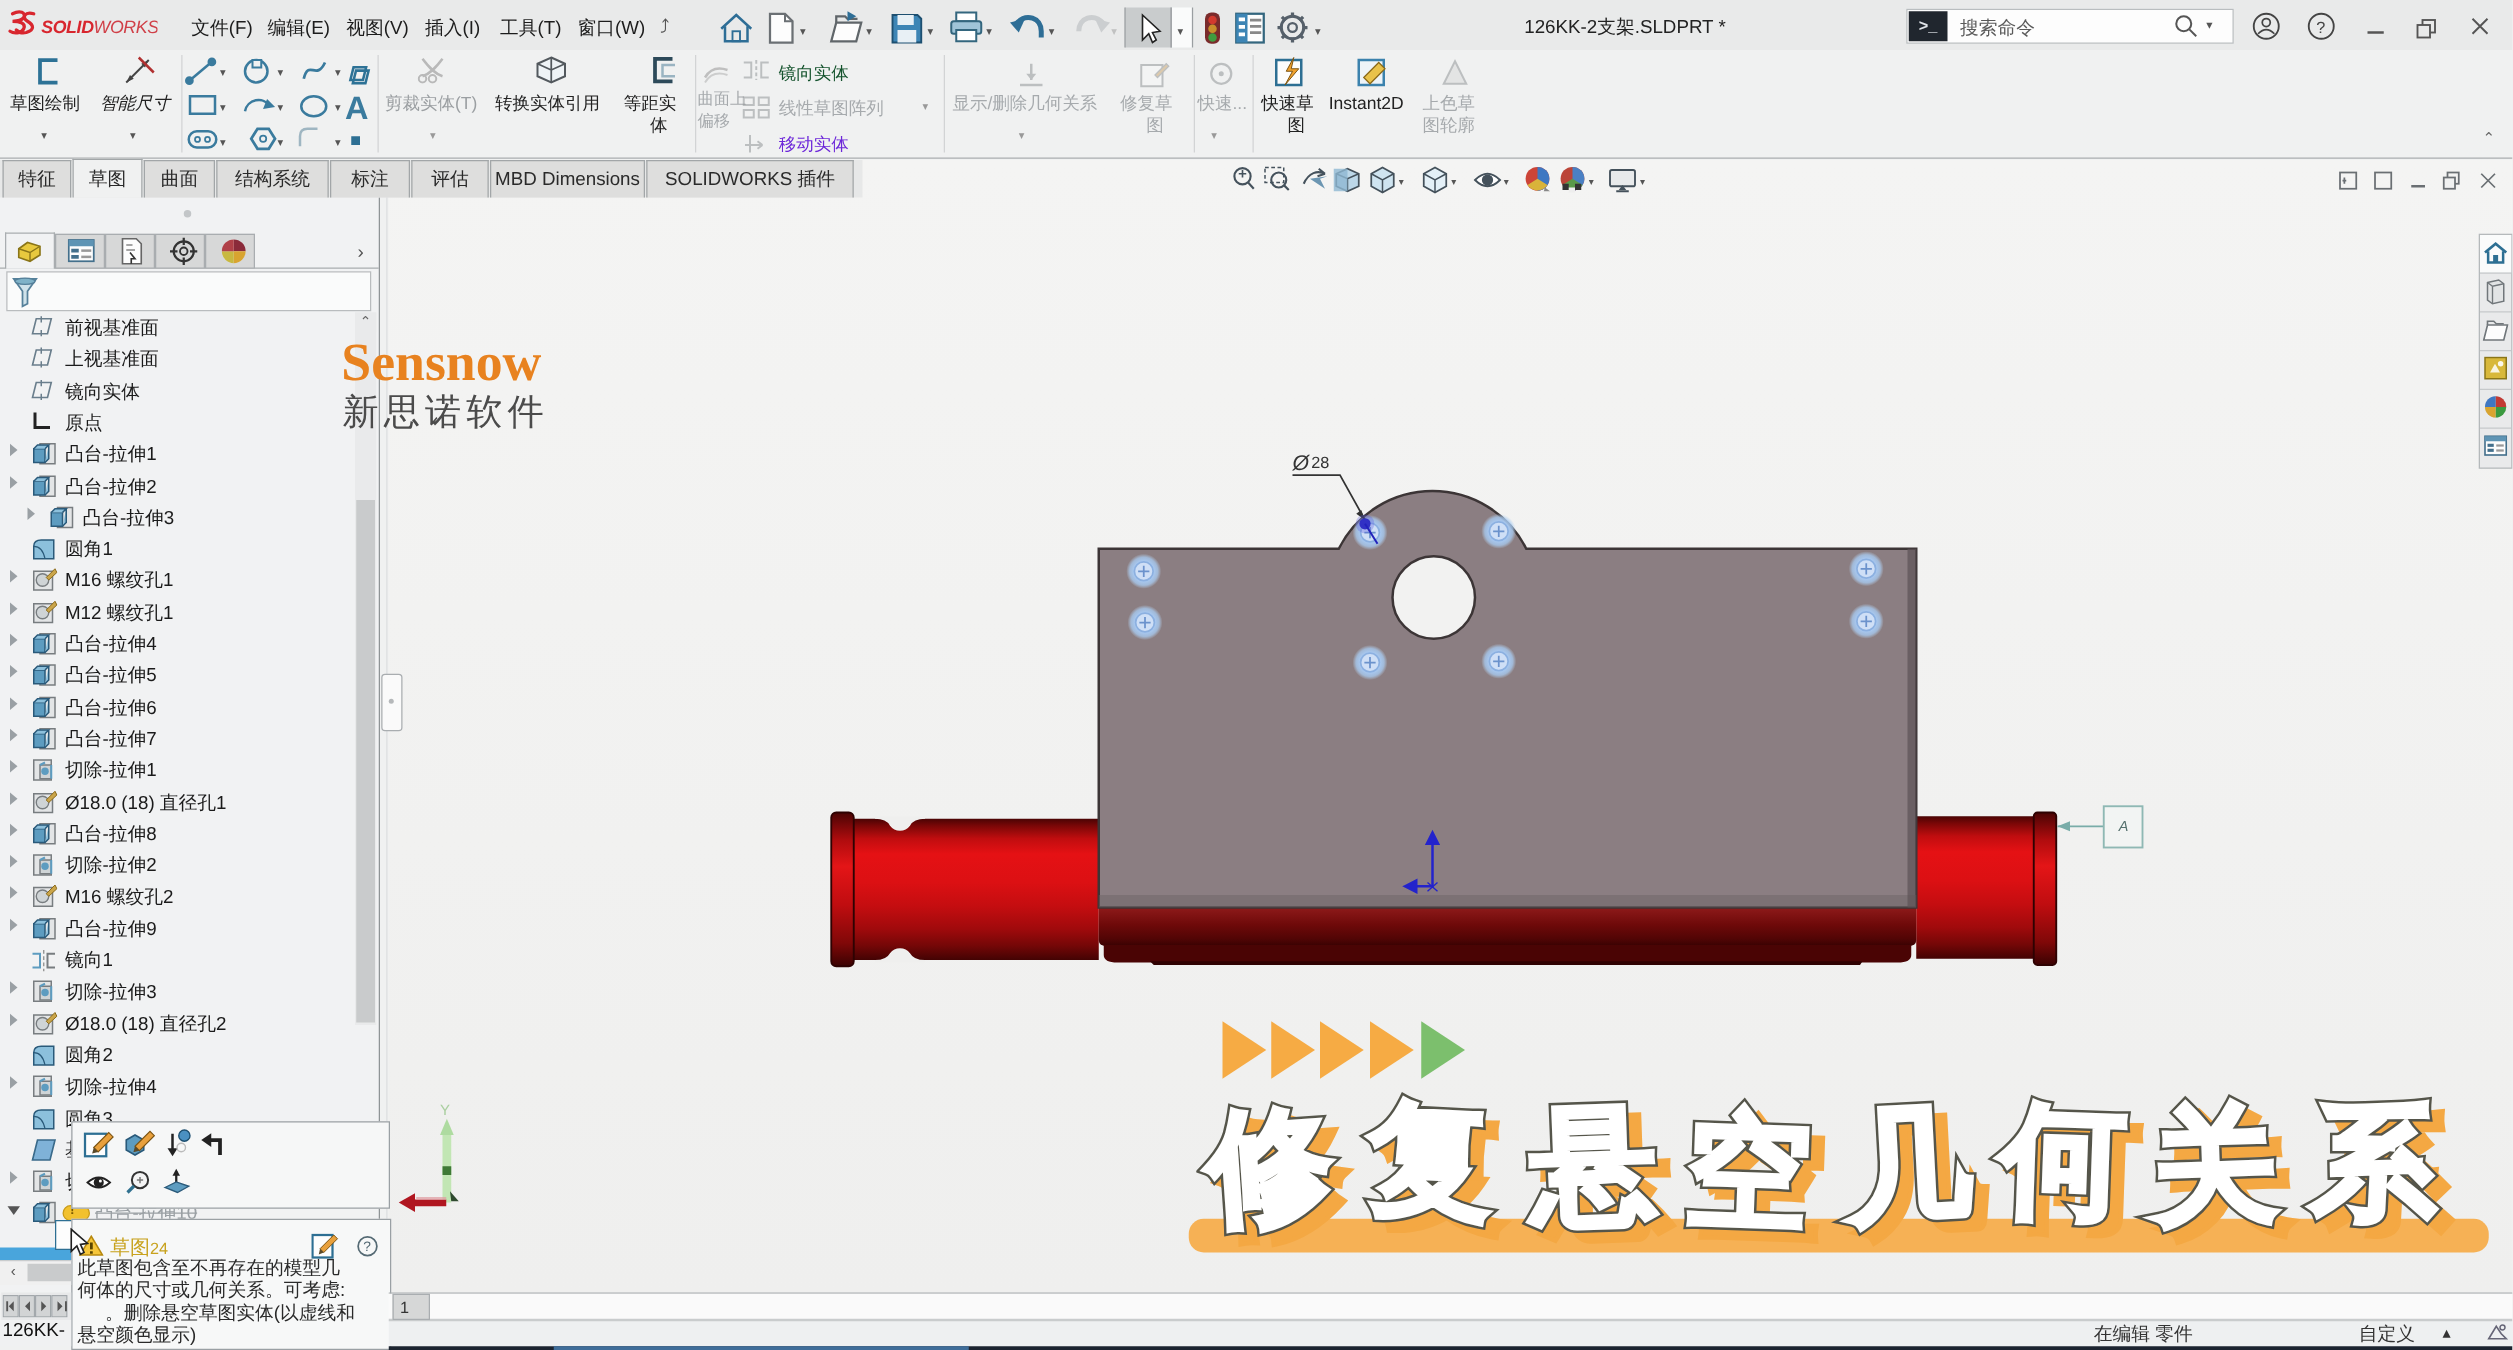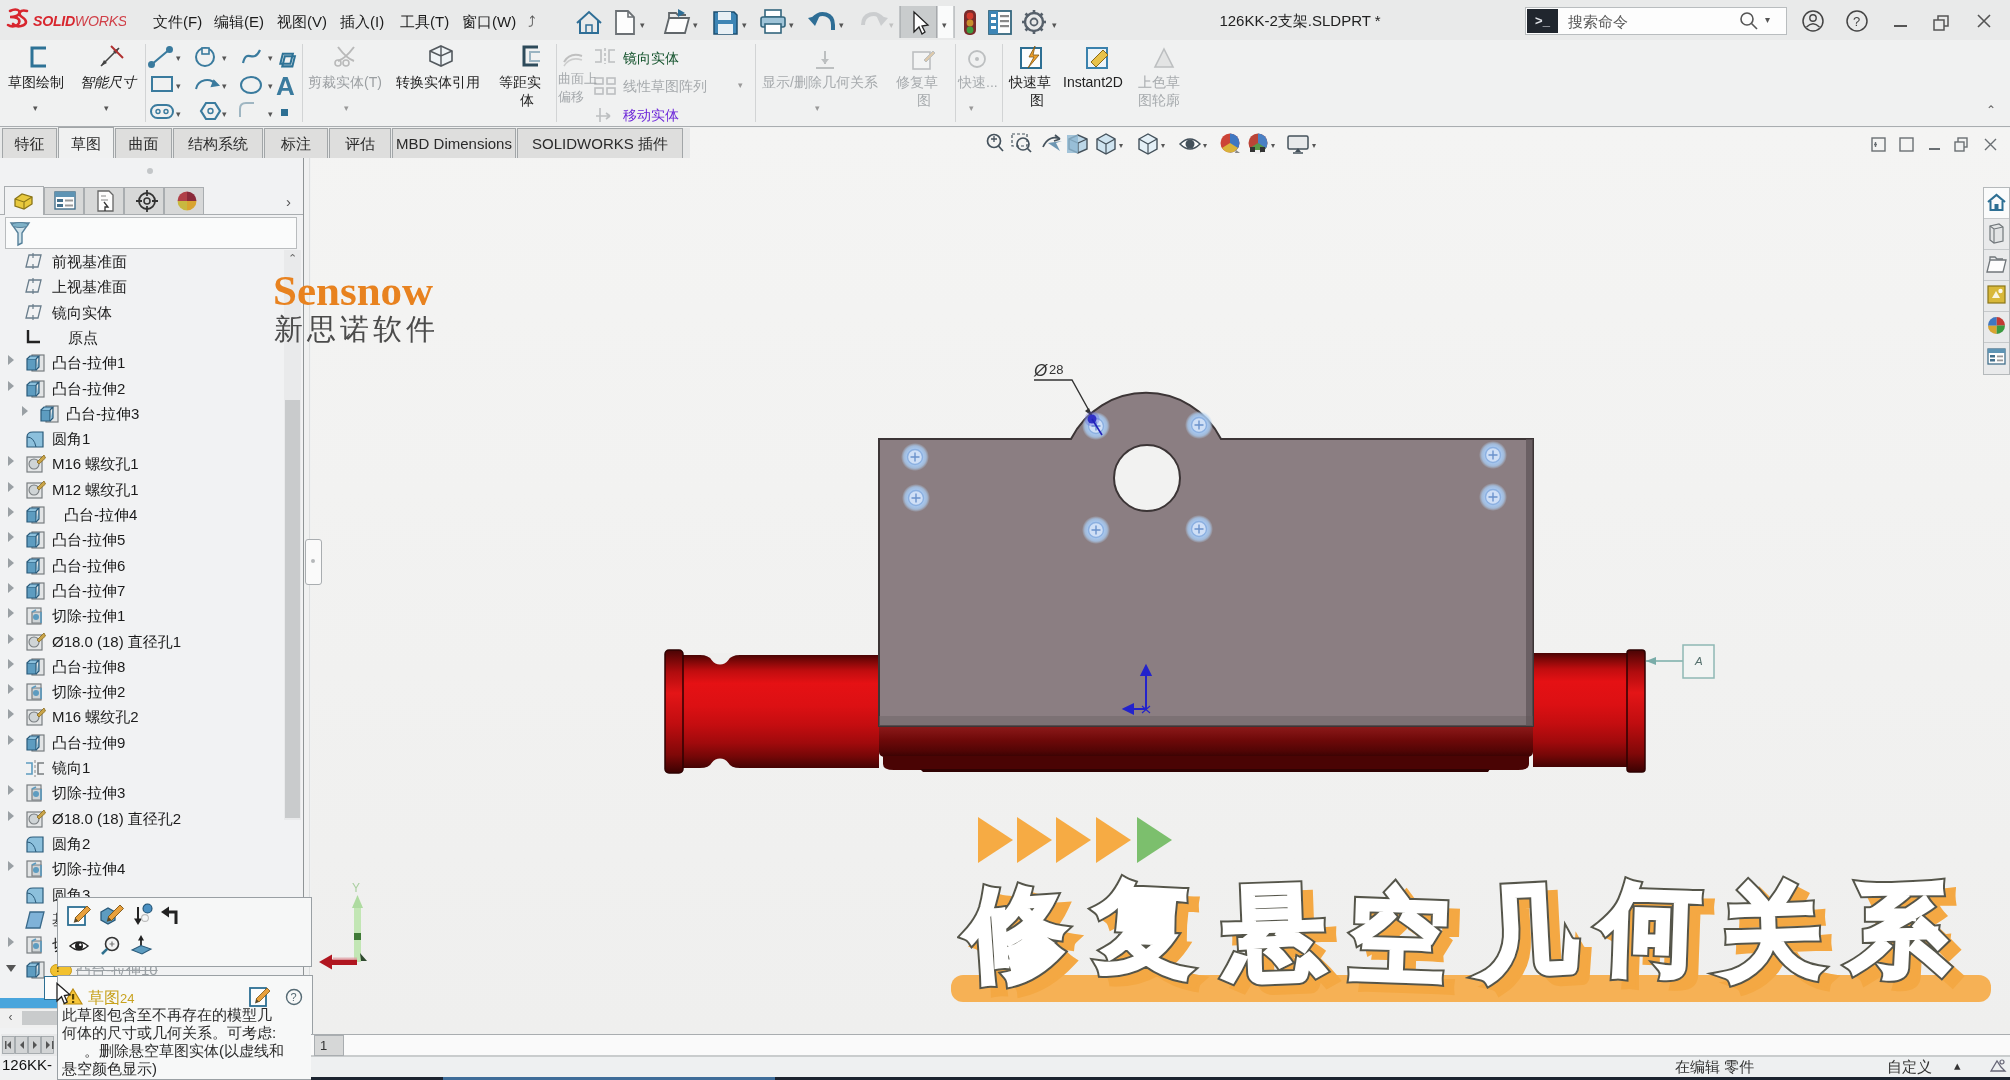--- a/index.html
+++ b/index.html
@@ -609,21 +609,21 @@
         </span>
         <span style="position:absolute;left:52px;top:3px;white-space:nowrap;">镜向实体</span>
       </div>
       <div style="position:absolute;left:0;top:75.9px;width:286px;height:25px;">
         <span style="position:absolute;left:24px;top:2px;">
           <svg width="18" height="18" viewBox="0 0 18 18">
             <path d="M4 2 L4 14 L16 14" fill="none" stroke="#222" stroke-width="2.4"></path>
             <path d="M1 5 L4 1 L7 5 Z" fill="#222" opacity="0"></path>
           </svg>
         </span>
-        <span style="position:absolute;left:68px;top:3px;white-space:nowrap;text-align:right;">原点</span>
+        <span style="position:absolute;left:52px;top:3px;white-space:nowrap;text-align:right;">原点</span>
       </div>
       <div style="position:absolute;left:0;top:101.2px;width:286px;height:25px;">
         <span style="position:absolute;left:8px;top:4px;width:0;height:0;border-left:6px solid #9aa0a4;border-top:5px solid transparent;border-bottom:5px solid transparent;"></span>
         <span style="position:absolute;left:24px;top:2px;">
           <svg width="22" height="20" viewBox="0 0 22 20">
             <rect x="8" y="2" width="12" height="16" fill="#e3e5e6" stroke="#787d80" stroke-width="1.2"></rect>
             <path d="M3 6 L12 6 L12 17 L3 17 Z" fill="#5d9cc0" stroke="#2a5a7a" stroke-width="1.2"></path>
             <path d="M3 6 L6 3 L15 3 L12 6 M12 17 L15 14 L15 3" fill="#8cc0dc" stroke="#2a5a7a" stroke-width="1.2"></path>
           </svg>
         </span>
@@ -684,21 +684,21 @@
       </div>
       <div style="position:absolute;left:0;top:253px;width:286px;height:25px;">
         <span style="position:absolute;left:8px;top:4px;width:0;height:0;border-left:6px solid #9aa0a4;border-top:5px solid transparent;border-bottom:5px solid transparent;"></span>
         <span style="position:absolute;left:24px;top:2px;">
           <svg width="22" height="20" viewBox="0 0 22 20">
             <rect x="8" y="2" width="12" height="16" fill="#e3e5e6" stroke="#787d80" stroke-width="1.2"></rect>
             <path d="M3 6 L12 6 L12 17 L3 17 Z" fill="#5d9cc0" stroke="#2a5a7a" stroke-width="1.2"></path>
             <path d="M3 6 L6 3 L15 3 L12 6 M12 17 L15 14 L15 3" fill="#8cc0dc" stroke="#2a5a7a" stroke-width="1.2"></path>
           </svg>
         </span>
-        <span style="position:absolute;left:64px;top:3px;white-space:nowrap;text-align:right;">凸台-拉伸4</span>
+        <span style="position:absolute;left:52px;top:3px;white-space:nowrap;text-align:right;">凸台-拉伸4</span>
       </div>
       <div style="position:absolute;left:0;top:278.3px;width:286px;height:25px;">
         <span style="position:absolute;left:8px;top:4px;width:0;height:0;border-left:6px solid #9aa0a4;border-top:5px solid transparent;border-bottom:5px solid transparent;"></span>
         <span style="position:absolute;left:24px;top:2px;">
           <svg width="22" height="20" viewBox="0 0 22 20">
             <rect x="8" y="2" width="12" height="16" fill="#e3e5e6" stroke="#787d80" stroke-width="1.2"></rect>
             <path d="M3 6 L12 6 L12 17 L3 17 Z" fill="#5d9cc0" stroke="#2a5a7a" stroke-width="1.2"></path>
             <path d="M3 6 L6 3 L15 3 L12 6 M12 17 L15 14 L15 3" fill="#8cc0dc" stroke="#2a5a7a" stroke-width="1.2"></path>
           </svg>
         </span>

